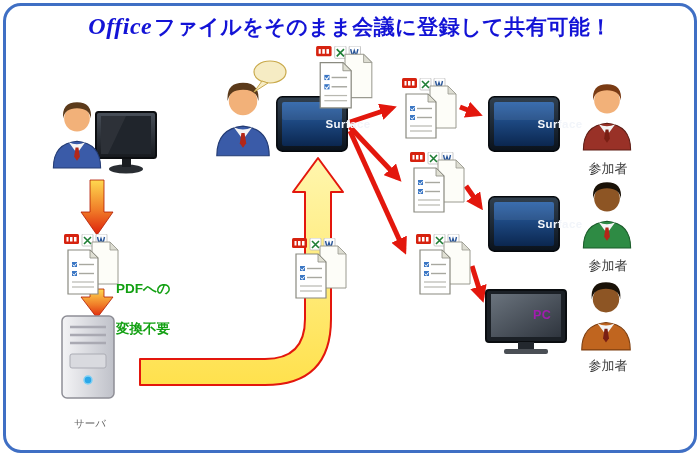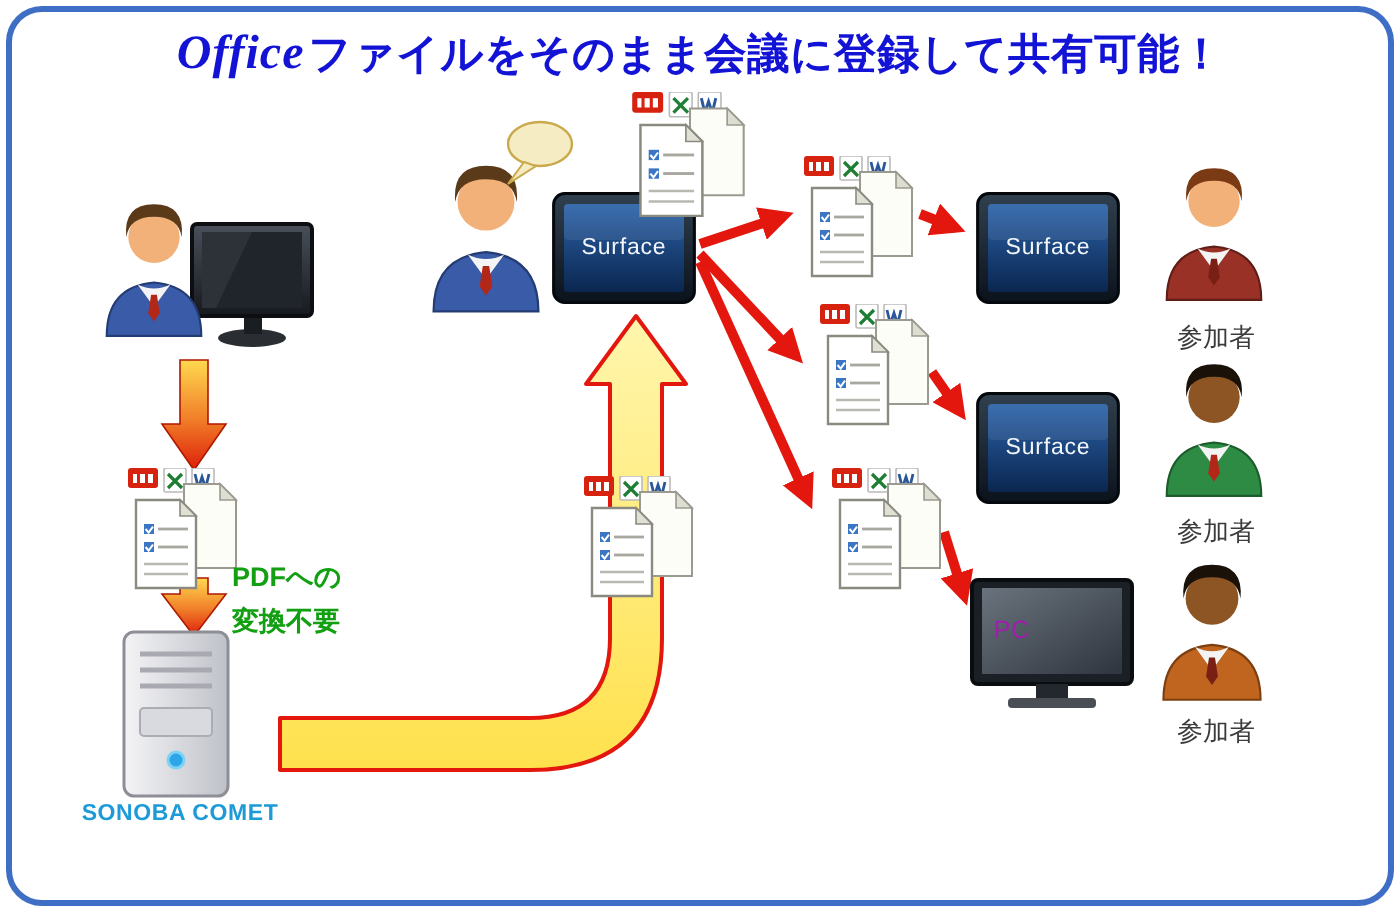--- a/index.html
+++ b/index.html
@@ -4,21 +4,21 @@
 <style>
   html,body{margin:0;padding:0;background:#ffffff;}
   .stage{position:relative;width:700px;height:456px;background:#ffffff;
          font-family:"Liberation Sans",sans-serif;overflow:hidden;margin:0 auto;}
   .frame{position:absolute;inset:3px;border:3px solid #3F6FC4;border-radius:18px;pointer-events:none;}
   .abs{position:absolute;}
   .title{top:13px;left:0;width:700px;text-align:center;color:#1313D6;
          font-size:21px;font-weight:bold;letter-spacing:0.5px;white-space:nowrap;}
   .title .office{font-family:"Liberation Serif",serif;font-style:italic;font-size:24px;margin-right:2px;}
   .dev-label{display:flex;align-items:center;justify-content:center;color:#F2F5FA;
-             font-weight:normal;font-size:11.5px;letter-spacing:0.4px;}
+             font-weight:bold;font-size:11.5px;letter-spacing:0.4px;margin-left:36px;}
   .person-label{color:#3C3C3C;font-size:13px;text-align:center;}
   .pdf-note{color:#12A012;font-weight:bold;font-size:13.5px;white-space:nowrap;margin-top:28px;}
   .logo{color:#1D9BD8;font-weight:bold;font-size:11.5px;text-align:center;letter-spacing:0.3px;white-space:nowrap;}
   .server-caption{color:#666;font-size:10.5px;text-align:center;}
   svg.diagram{position:absolute;left:0;top:0;}
 </style>
 </head>
 <body>
 
 <div class="stage">
@@ -181,17 +181,17 @@
   <div class="abs dev-label" style="left:276px;top:96px;width:72px;height:56px;">Surface</div>
   <div class="abs dev-label" style="left:488px;top:96px;width:72px;height:56px;">Surface</div>
   <div class="abs dev-label" style="left:488px;top:196px;width:72px;height:56px;">Surface</div>
   <div class="abs dev-label" style="left:466px;top:290px;width:80px;height:50px;font-size:12.5px;color:#a21caf;">PC</div>
 
   <div class="abs person-label" style="left:570px;top:160px;width:76px;">参加者</div>
   <div class="abs person-label" style="left:570px;top:257px;width:76px;">参加者</div>
   <div class="abs person-label" style="left:570px;top:357px;width:76px;">参加者</div>
 
   <div class="abs pdf-note" style="left:116px;top:252px;">PDFへの</div>
-  <div class="abs pdf-note" style="left:116px;top:274px;">変換不要</div>
+  <div class="abs pdf-note" style="left:116px;top:292px;">変換不要</div>
 
-  <div class="abs logo" style="left:24px;top:401px;width:132px;">SONOBA COMET</div>
+  <div class="abs server-caption" style="left:24px;top:417px;width:132px;">サーバ</div>
 
 </div>
 
 </body></html>

